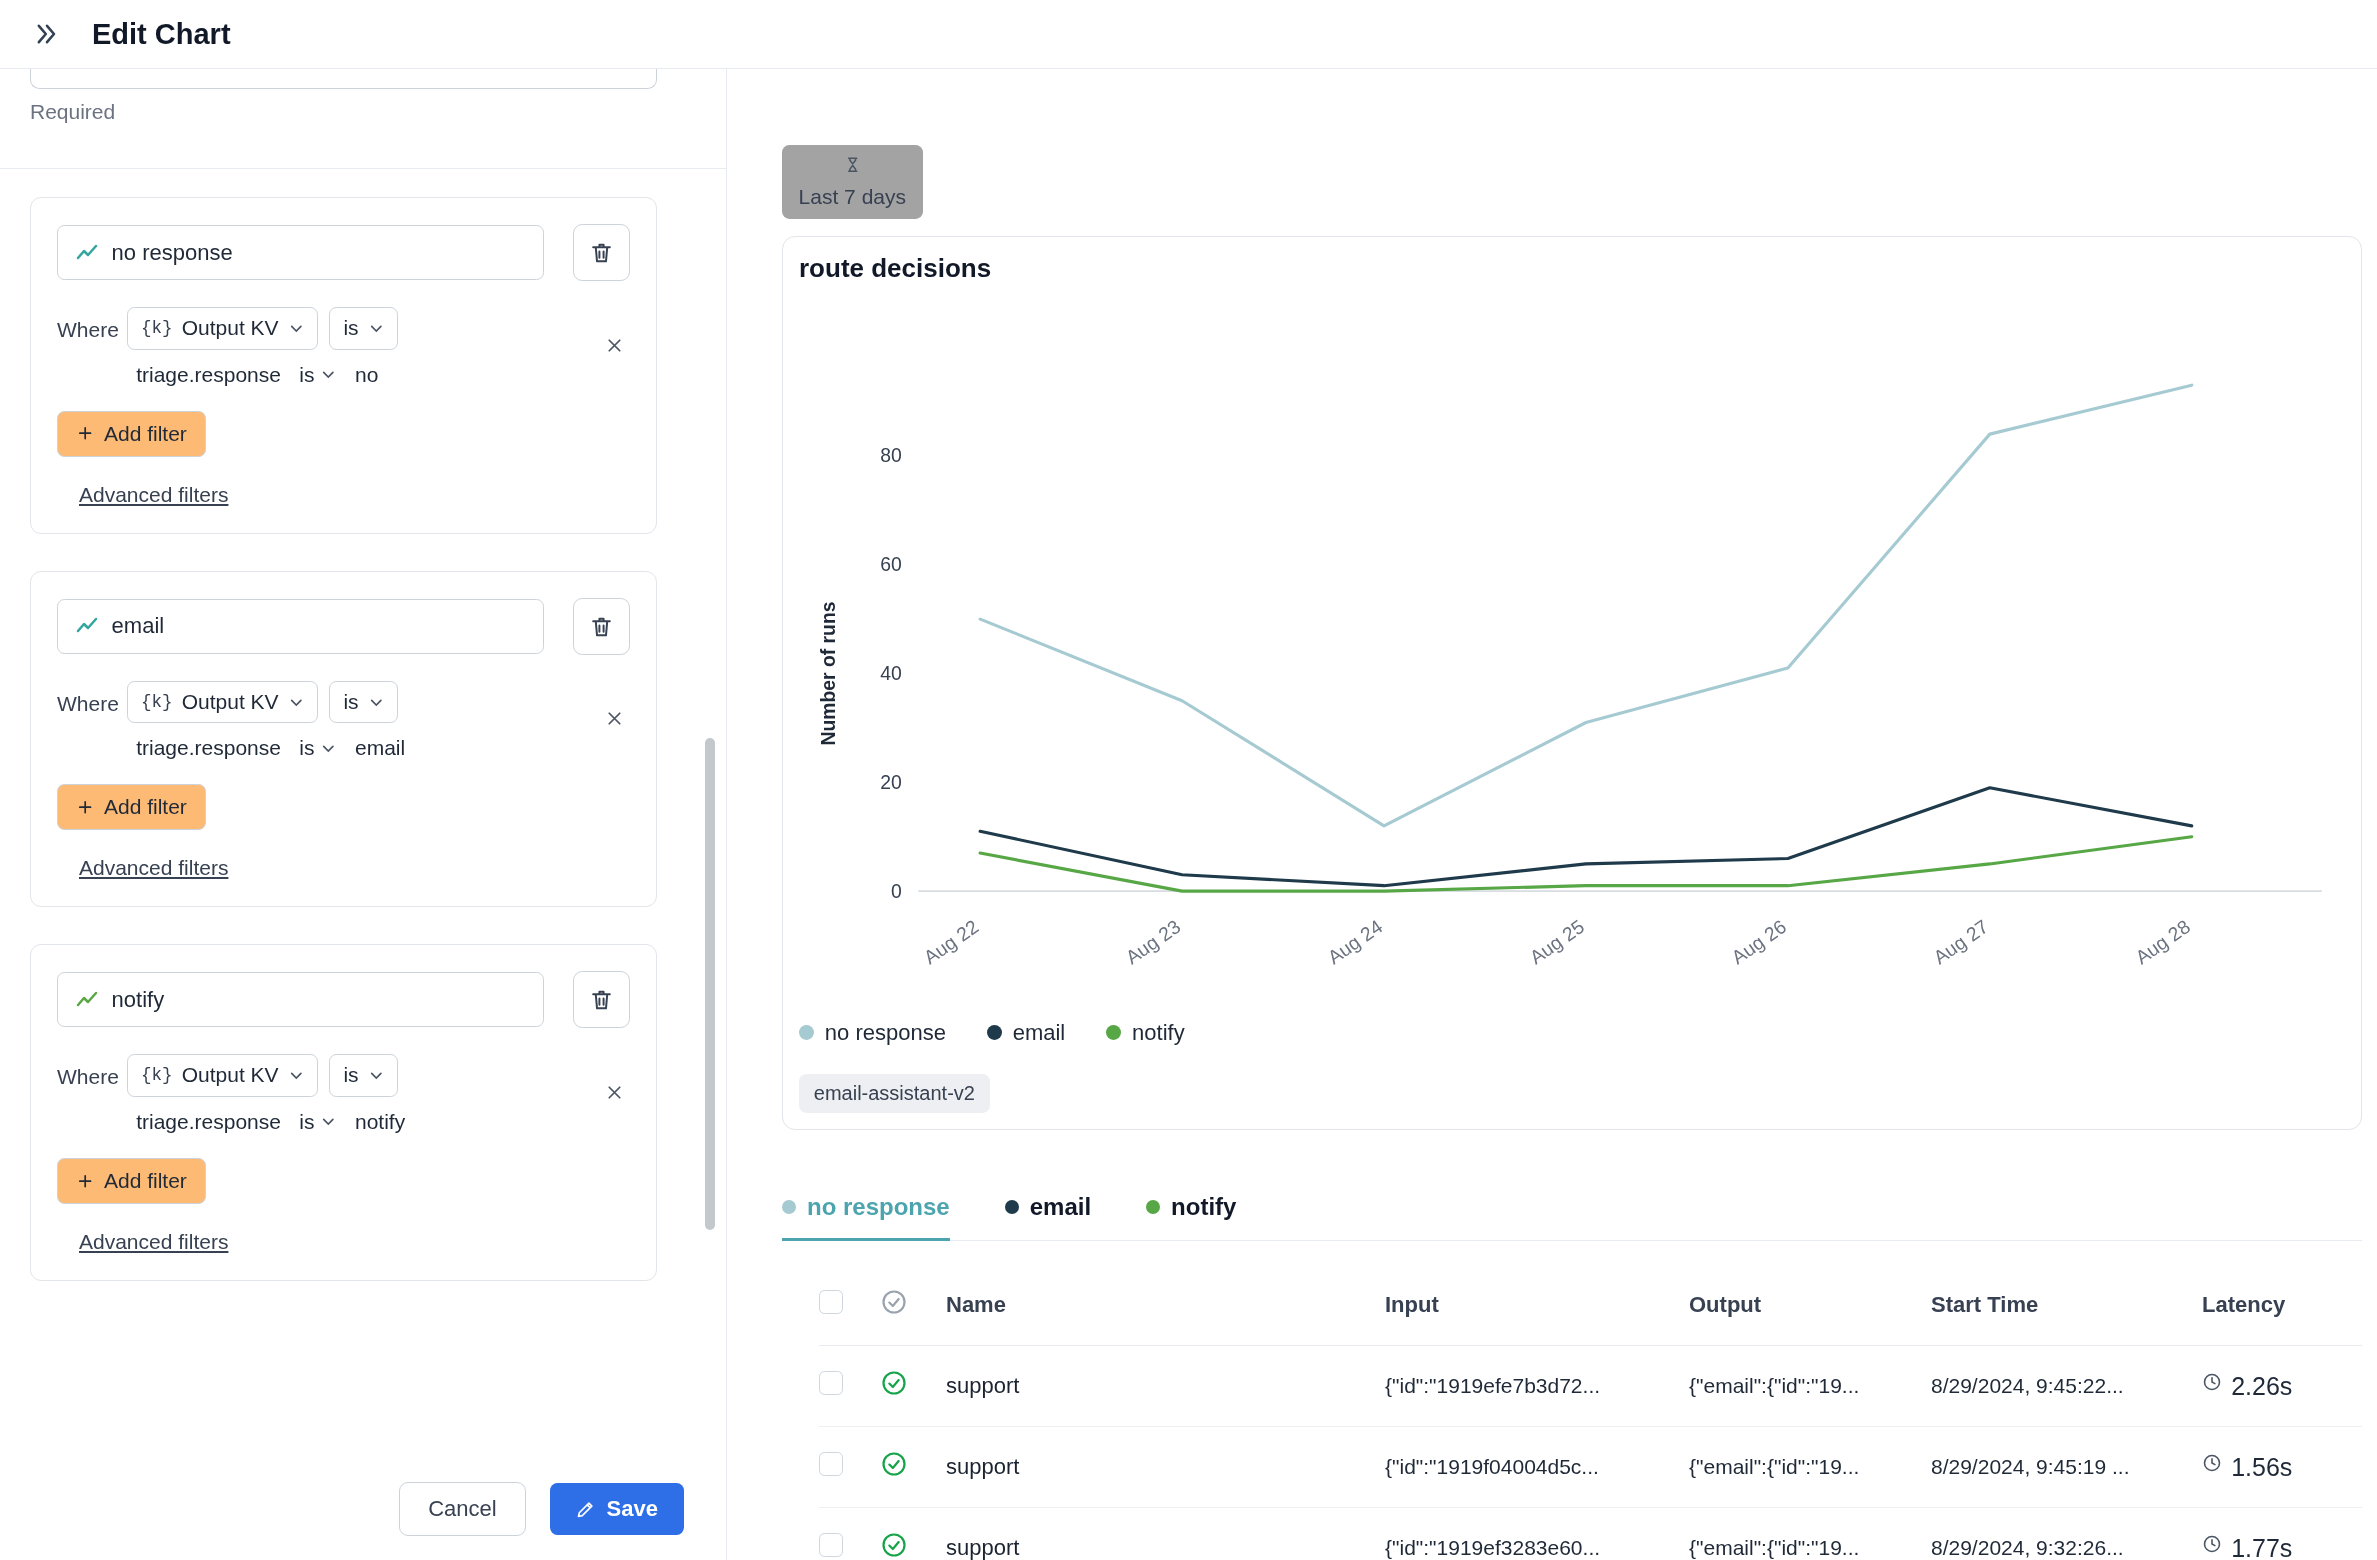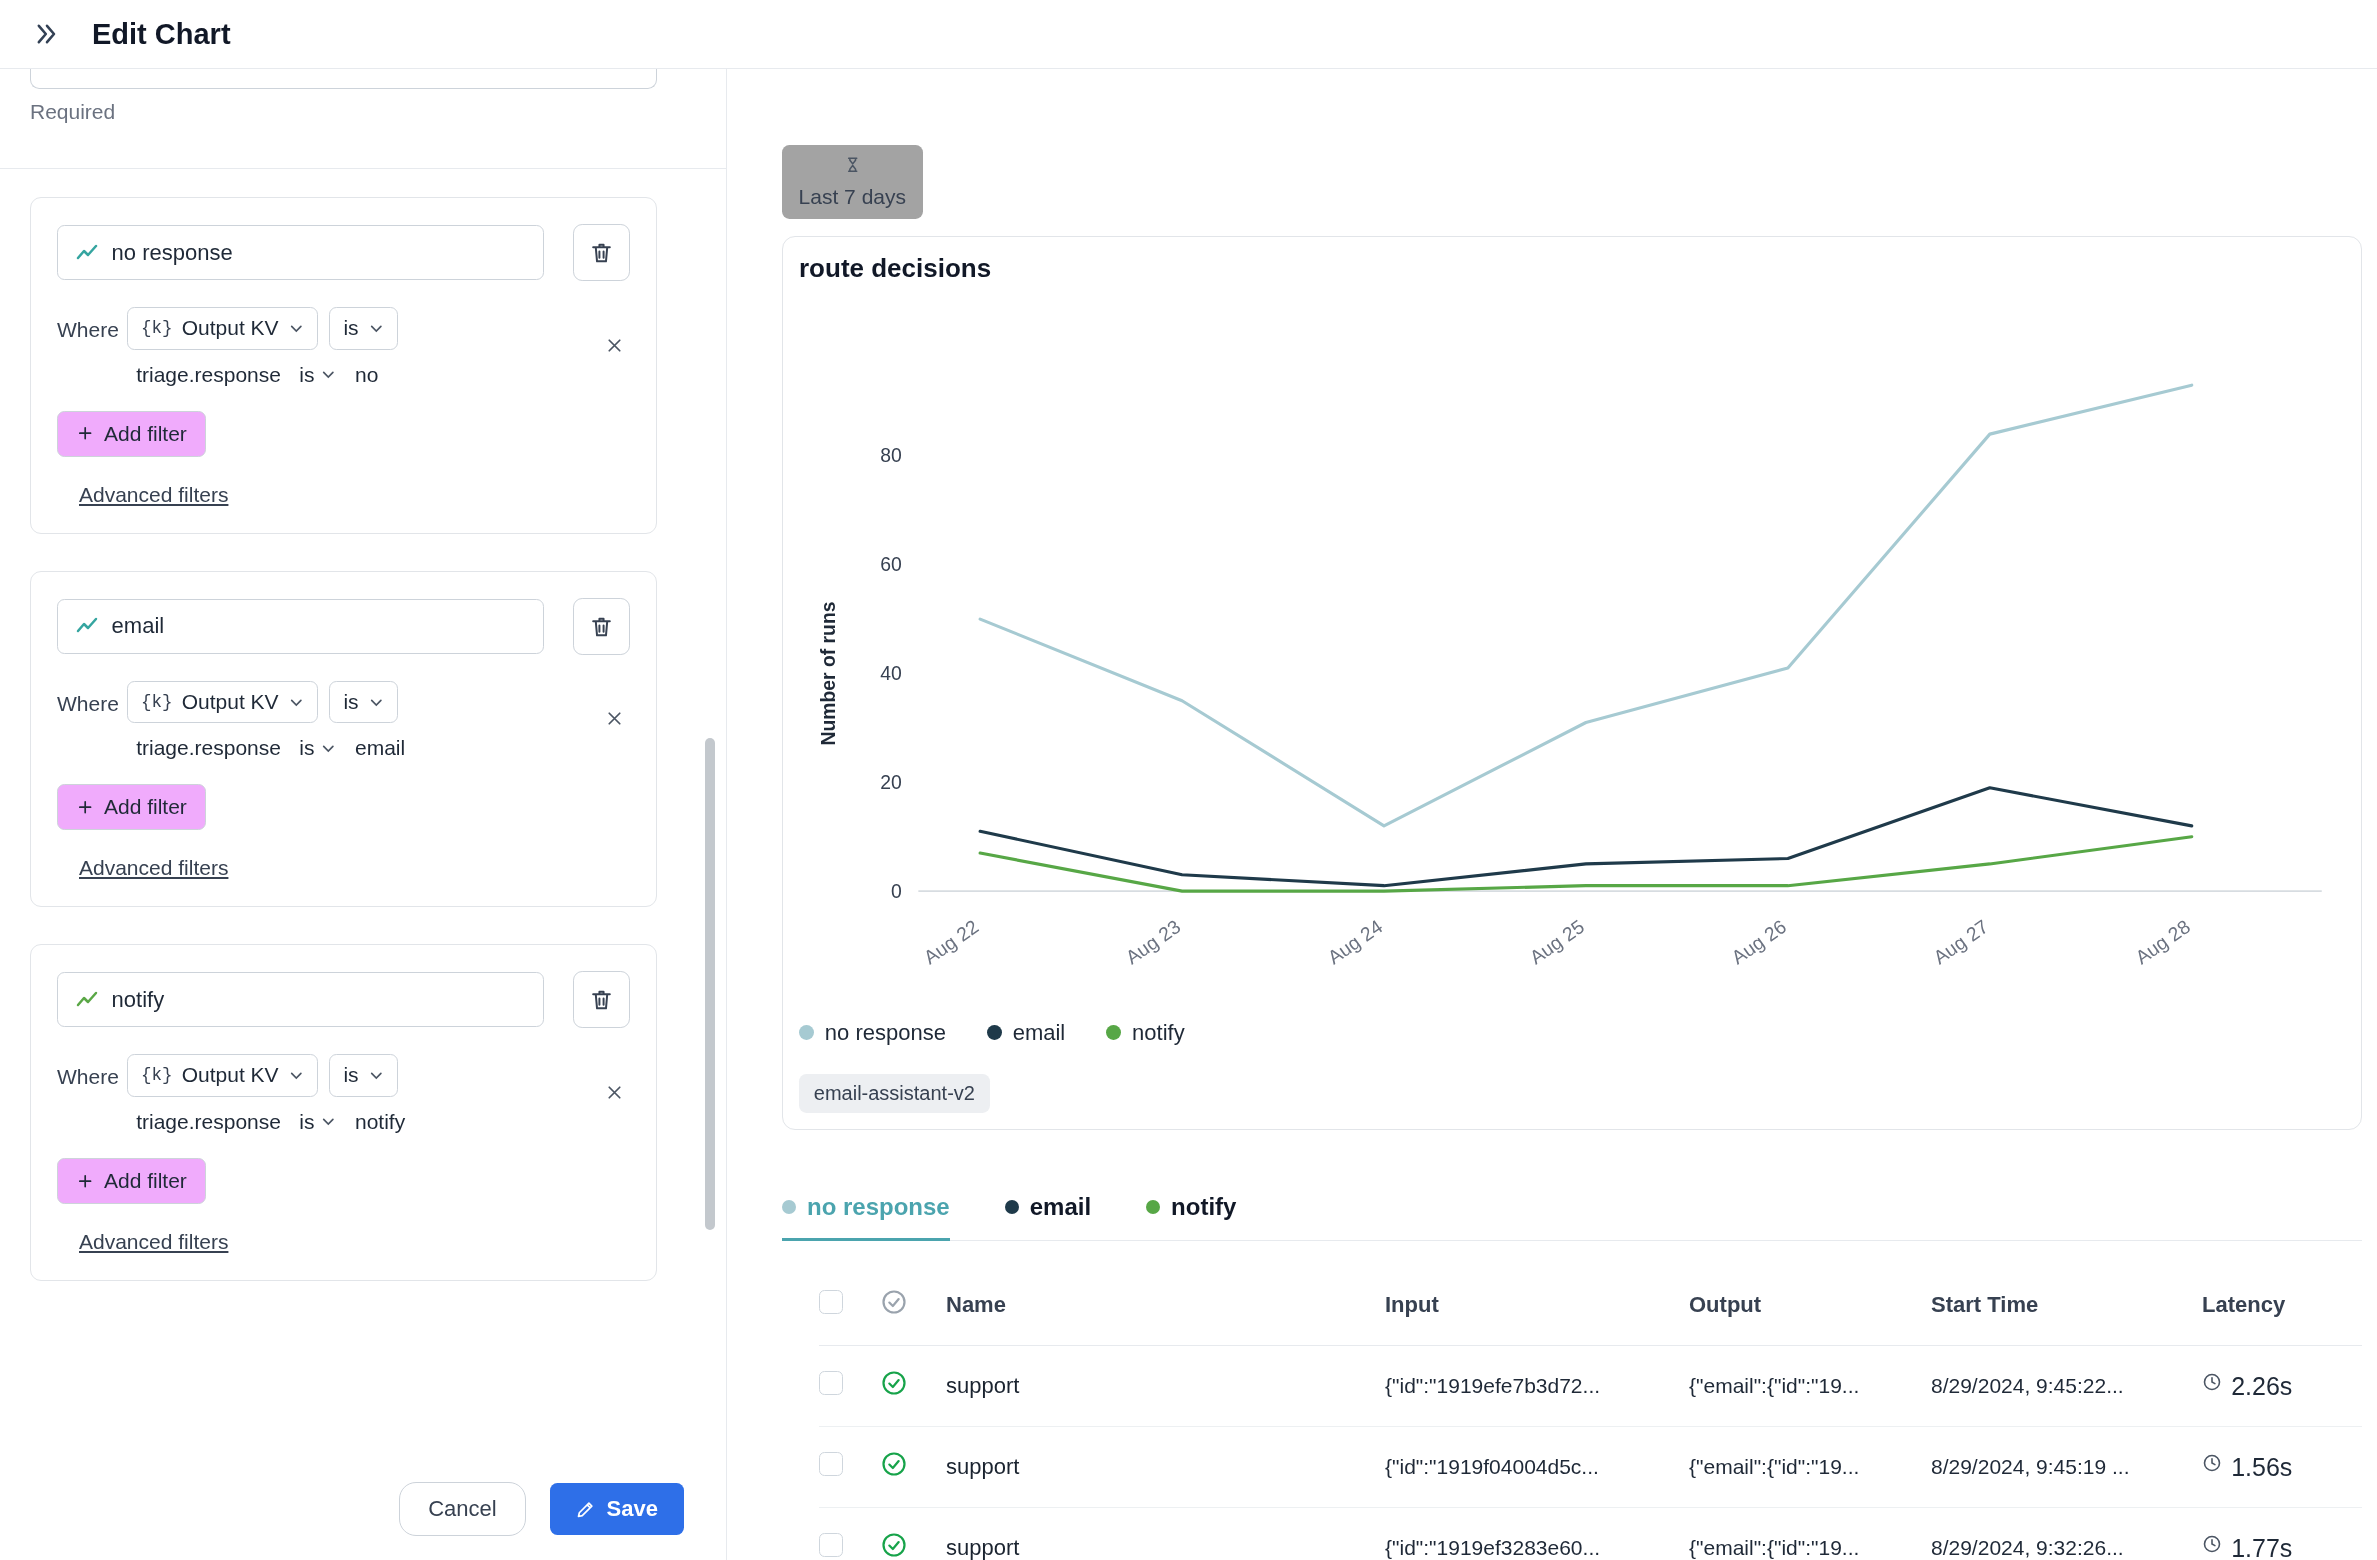--- a/index.html
+++ b/index.html
@@ -39,30 +39,30 @@
   .filters { flex: 1; }
   .frow { display: flex; align-items: center; gap: 11px; }
   .chip { display: inline-flex; align-items: center; gap: 9.2px; border: 0.9px solid #cdd3da;
     border-radius: 7.4px; padding: 8.3px 13px; font-size: 21px; color: #1f2937; background: #fff; cursor: pointer; }
   .kv-glyph { font-family: "Liberation Mono", monospace; font-size: 17.5px; color: #374151; }
   .frow2 { margin-top: 13px; padding-left: 9.2px; gap: 18.4px; font-size: 21px; color: #1f2937; }
   .op-inline { display: inline-flex; align-items: center; gap: 5.5px; cursor: pointer; }
   .x-btn { margin-left: auto; align-self: center; background: none; border: none; cursor: pointer;
     padding: 5.5px; }
   .add-filter { margin-top: 24px; display: inline-flex; align-items: center; gap: 9.2px;
-    border: 0.9px solid #cdd3da; border-radius: 7.4px; padding: 10px 18.4px; background: #f0abfc;
+    border: 0.9px solid #cdd3da; border-radius: 7.4px; padding: 10px 18.4px; background: #fdba74;
     font-size: 21px; font-weight: 500; color: #1f2937; cursor: pointer;
     font-family: "Liberation Sans", sans-serif; text-align: center; }
   .advanced { display: inline-block; margin: 26px 0 0 22px; font-size: 21px; color: #374151;
     text-decoration: underline; cursor: pointer; }
 
   .lp-footer { position: absolute; bottom: 0; left: 0; right: 0; height: 103px;
     display: flex; align-items: center; justify-content: flex-end; gap: 24px;
     padding-right: 42px; background: #fff; }
-  .btn-cancel { padding: 13px 28px; border: 0.9px solid #cdd3da; border-radius: 17px;
+  .btn-cancel { padding: 13px 28px; border: 0.9px solid #cdd3da; border-radius: 9px;
     background: #fff; font-size: 22px; font-weight: 500; color: #374151; cursor: pointer;
     font-family: "Liberation Sans", sans-serif; }
   .btn-save { display: inline-flex; align-items: center; gap: 11px; padding: 13px 26px;
     border: none; border-radius: 7.4px; background: #2e6fe8; color: #fff; font-size: 22px;
     font-weight: 600; cursor: pointer; font-family: "Liberation Sans", sans-serif; }
   .lp-scrollthumb { position: absolute; right: 11px; top: 669px; width: 10px; height: 492px;
     border-radius: 5.5px; background: #c3c8cd; }
 
   
   .right-panel { flex: 1; padding: 0 14.8px 0 55px; overflow: hidden; }

